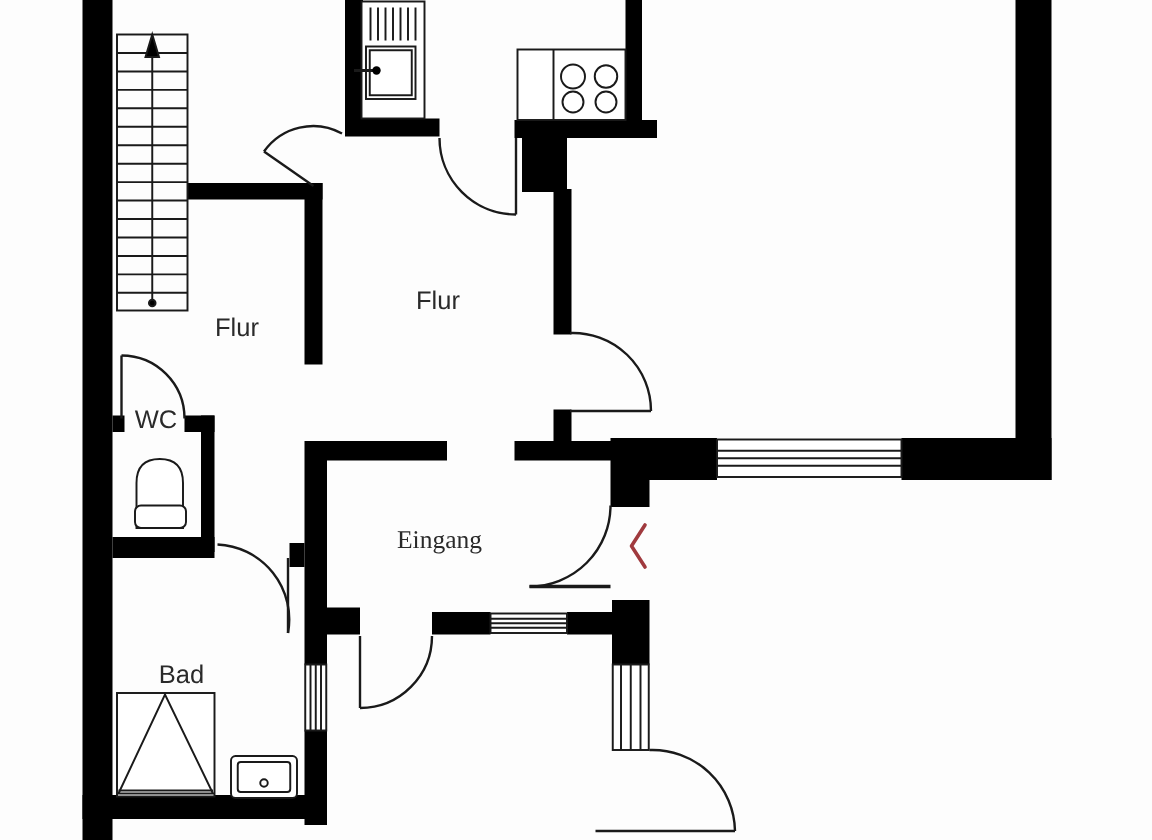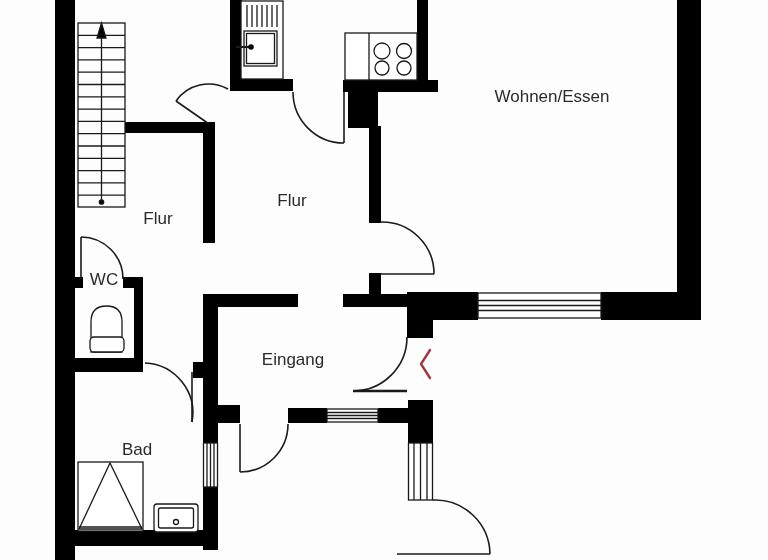--- a/index.html
+++ b/index.html
@@ -174,19 +174,18 @@
       <g>
         <rect x="154" y="504" width="44" height="28" rx="3" fill="#ffffff"></rect>
         <rect x="158.5" y="508" width="35" height="20" rx="2"></rect>
         <circle cx="176" cy="522" r="2.5"></circle>
       </g>
     </g>
 
     <polyline points="430,350 421,364 430,378" fill="none" stroke-width="2.4" stroke-linecap="round" stroke-linejoin="round" stroke="#a03a3e"></polyline>
   </svg>
 
-  <div class="room-label" style="left:552px;top:97px;">Wohnen/Essen</div>
   <div class="room-label" style="left:158px;top:219px;">Flur</div>
   <div class="room-label" style="left:292px;top:201px;">Flur</div>
   <div class="room-label" style="left:104px;top:280px;">WC</div>
-  <div class="room-label" style="left:293px;top:360px;">Eingang</div>
-  <div class="room-label" style="left:137px;top:450px;">Bad</div>
+  <div class="room-label" style="left:293px;top:360px;font-family:Liberation Serif, serif;">Eingang</div>
+  <div class="room-label" style="left:121px;top:450px;">Bad</div>
 </div>
 
 </body></html>

